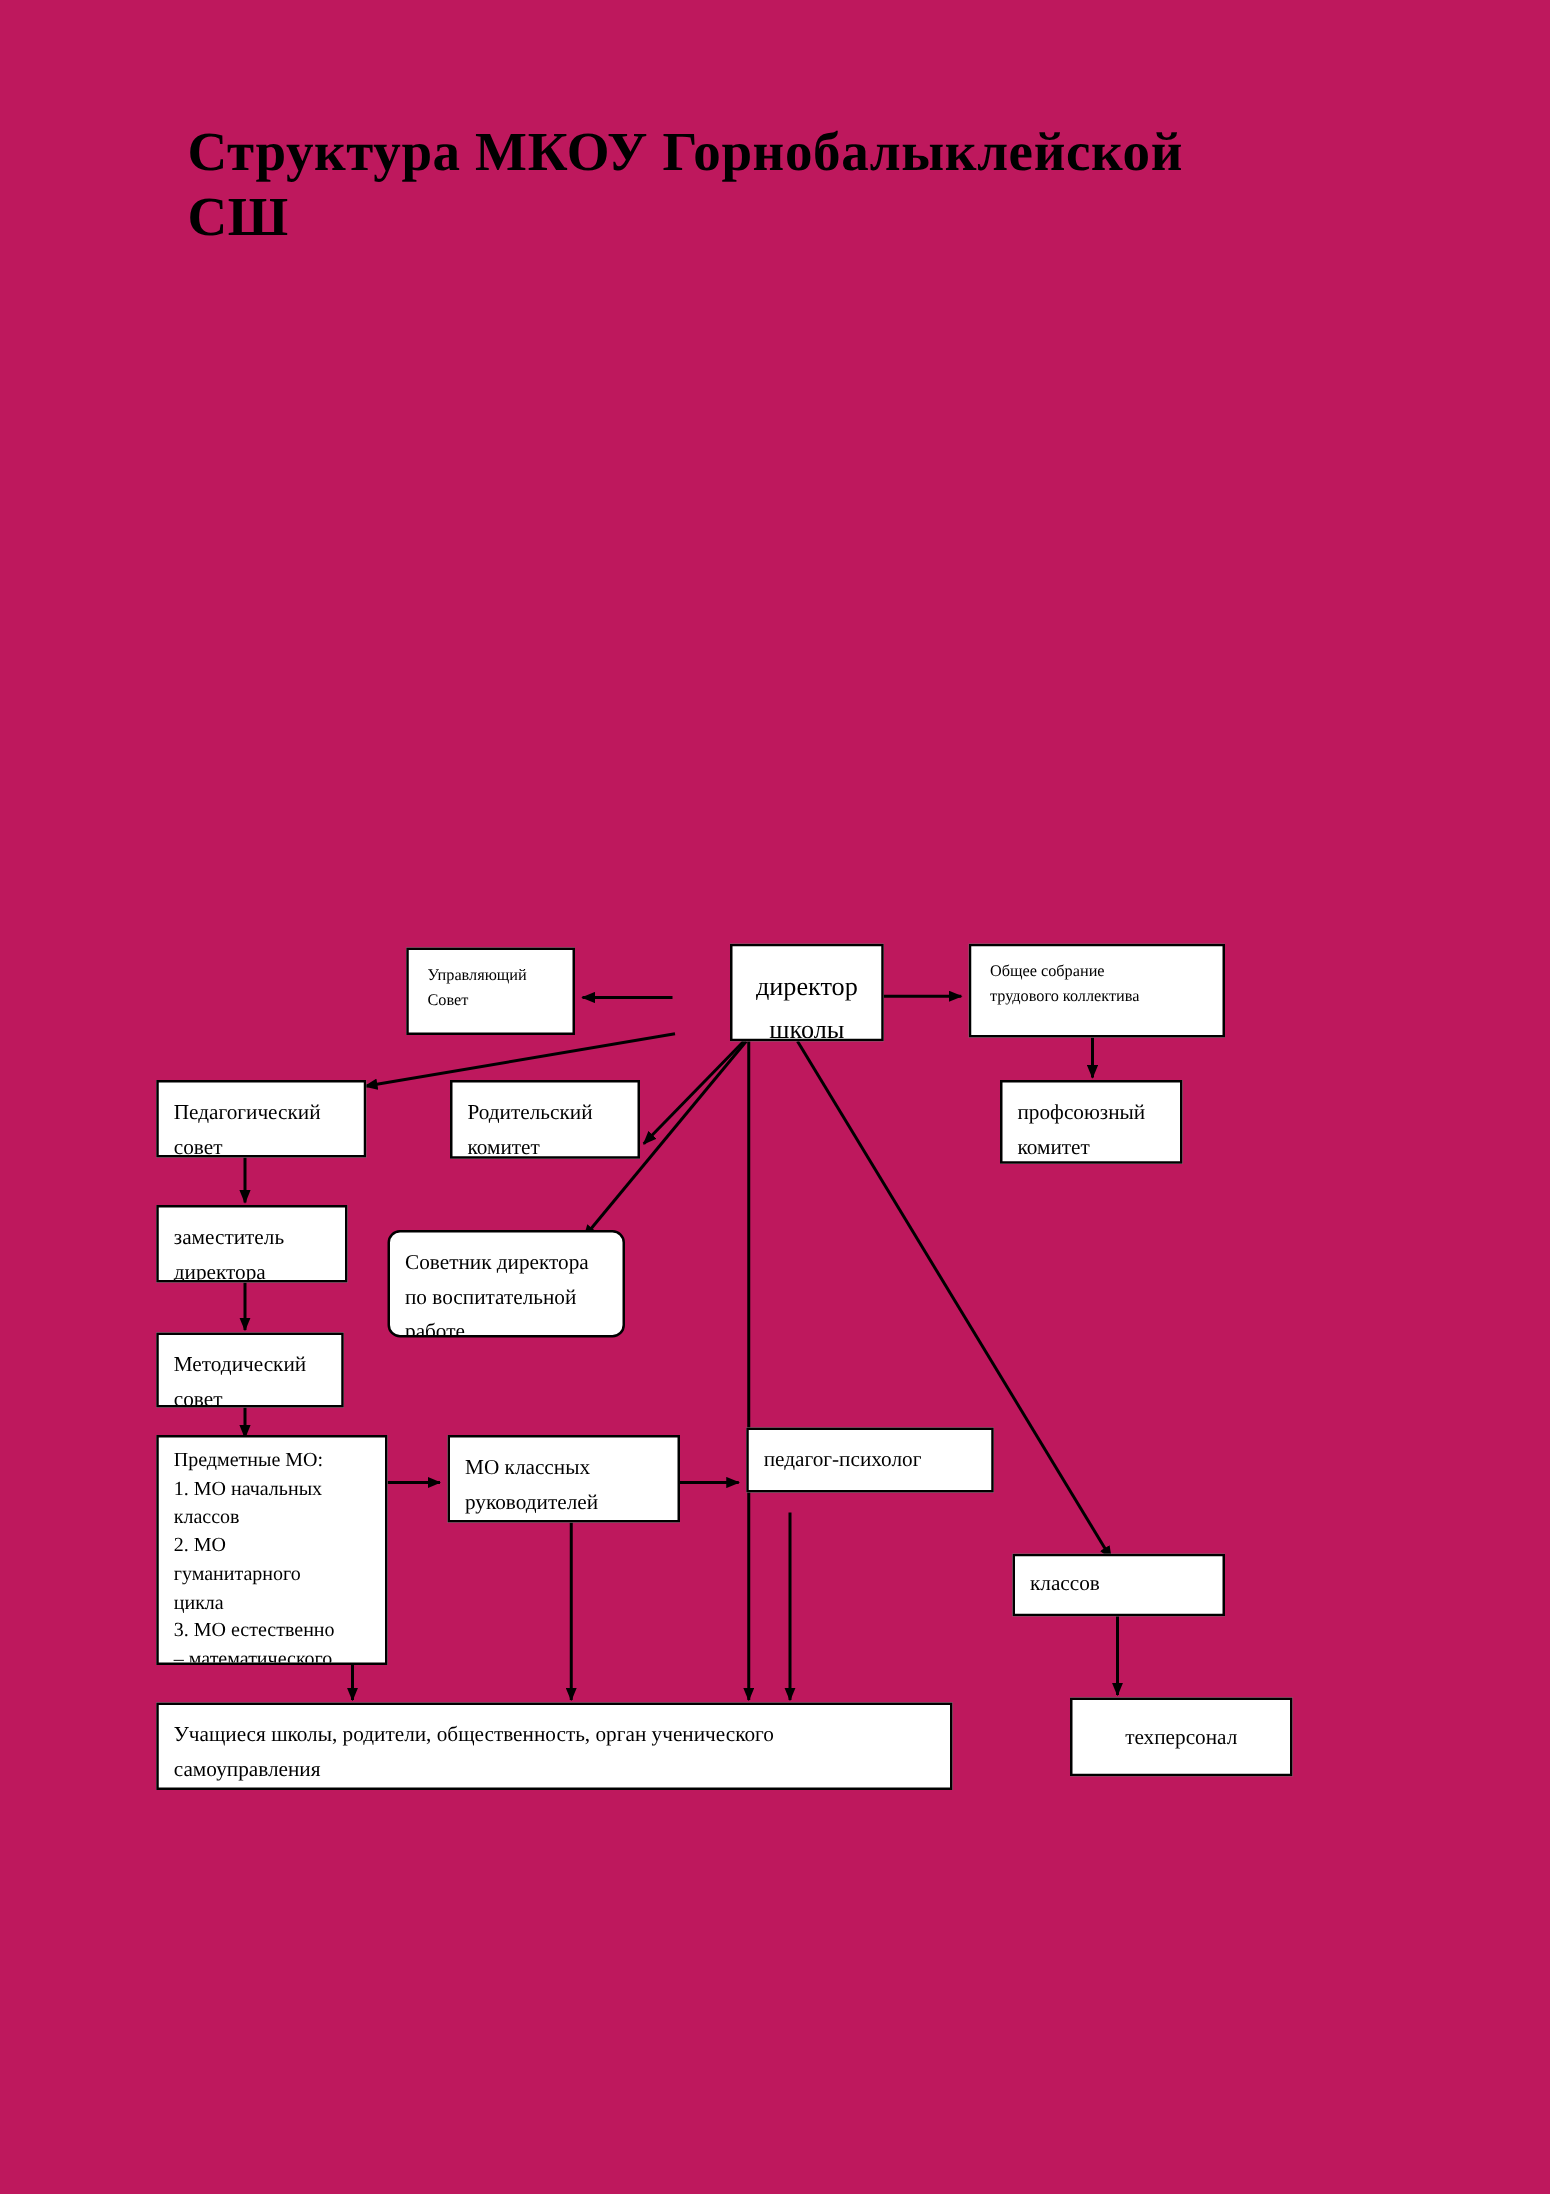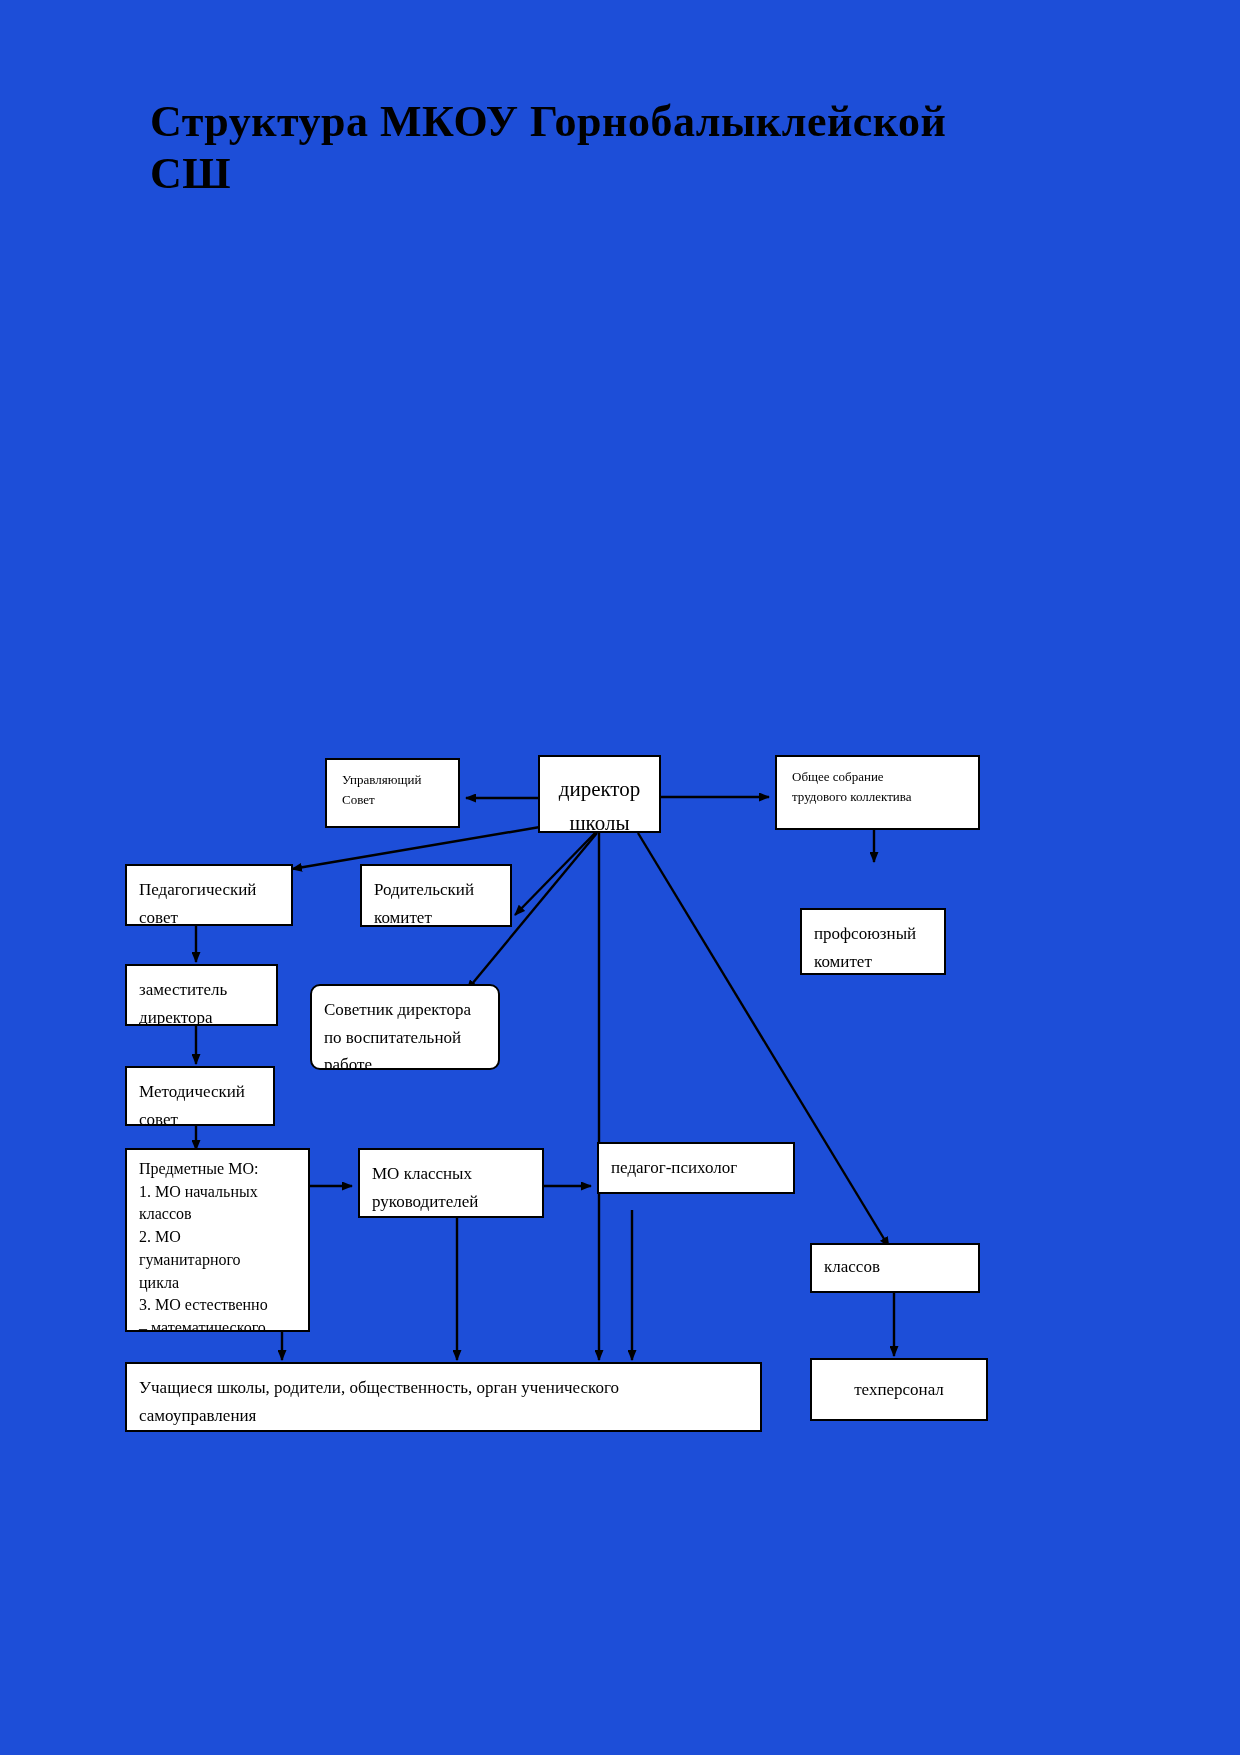--- a/index.html
+++ b/index.html
@@ -15,21 +15,21 @@
     font-family: "Liberation Serif", "DejaVu Serif", serif;
     color: #000000;
     overflow: hidden;
   }
   #page {
     position: absolute;
     left: 0;
     top: 0;
     width: 1240px;
     height: 1755px;
-    background: #1d4ed8;
+    background: #be185d;
   }
   #page-title {
     position: absolute;
     left: 150px;
     top: 96px;
     width: 900px;
     font-family: "Liberation Serif", "DejaVu Serif", serif;
     font-weight: bold;
     font-size: 44px;
     line-height: 1.18;
@@ -52,21 +52,21 @@
     padding: 10px 12px 6px 12px;
     font-family: "Liberation Serif", "DejaVu Serif", serif;
     color: #000000;
     white-space: pre-line;
     overflow: hidden;
   }
   .t-small  { font-size: 13px; line-height: 1.55; padding-left: 15px; }
   .t-normal { font-size: 17px; line-height: 1.62; }
   .t-large  { font-size: 21px; line-height: 1.60; }
   .t-list   { font-size: 16px; line-height: 1.42; }
-  .align-center { text-align: center; }
+  .align-center { text-align: center; margin-left: 46px; }
   .pad-top-lg { padding-top: 16px; }
 </style>
 </head>
 <body>
 
 <div id="page">
 
   <div id="page-title">Структура   МКОУ  Горнобалыклейской
 СШ</div>
 
@@ -123,21 +123,21 @@
 
   <div class="node-box t-small" style="left:775px; top:755px; width:205px; height:75px;">Общее собрание
 трудового коллектива</div>
 
   <div class="node-box t-normal" style="left:125px; top:864px; width:168px; height:62px;">Педагогический
 совет</div>
 
   <div class="node-box t-normal" style="left:360px; top:864px; width:152px; height:63px;">Родительский
 комитет</div>
 
-  <div class="node-box t-normal" style="left:800px; top:864px; width:146px; height:67px;margin-top:44px;">профсоюзный
+  <div class="node-box t-normal" style="left:800px; top:864px; width:146px; height:67px;">профсоюзный
 комитет</div>
 
   <div class="node-box t-normal" style="left:125px; top:964px; width:153px; height:62px;">заместитель
 директора</div>
 
   <div class="node-box t-normal" style="left:310px; top:984px; width:190px; height:86px;border-radius:10px;">Советник директора
 по  воспитательной
 работе</div>
 
   <div class="node-box t-normal" style="left:125px; top:1066px; width:150px; height:60px;">Методический

